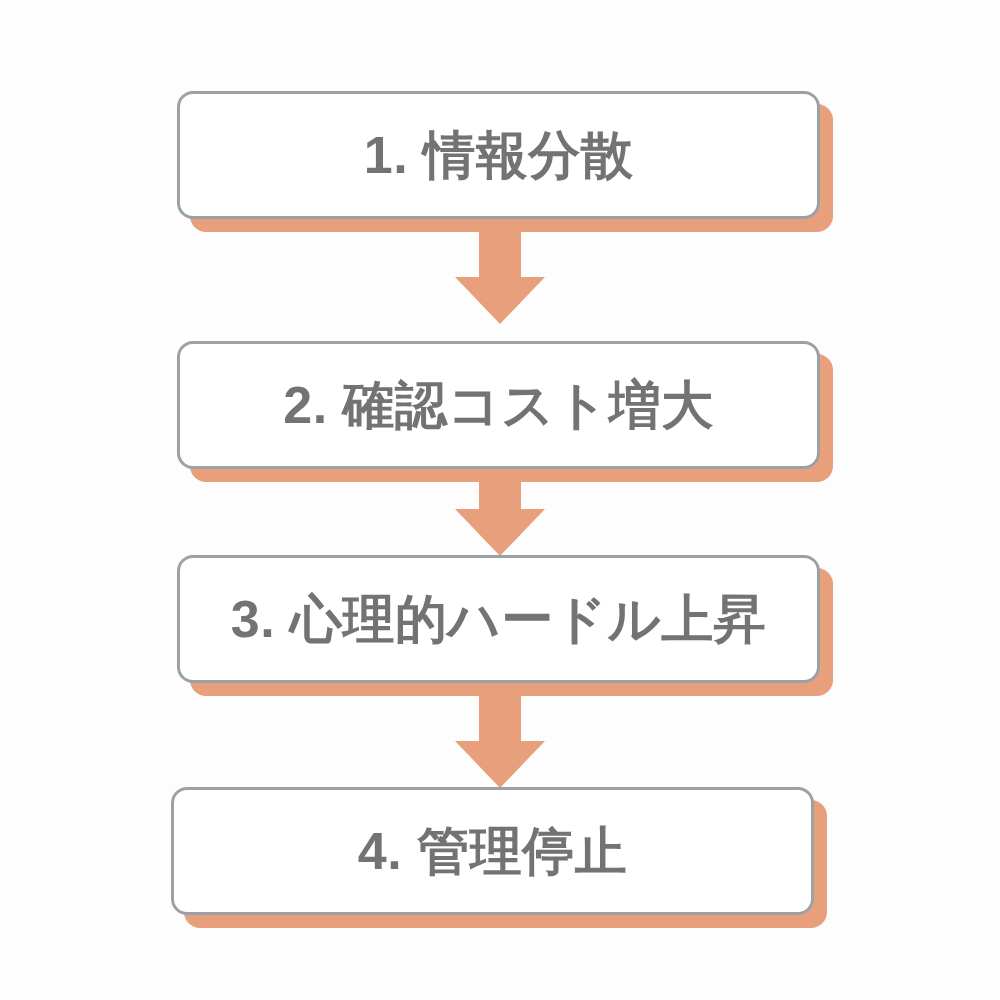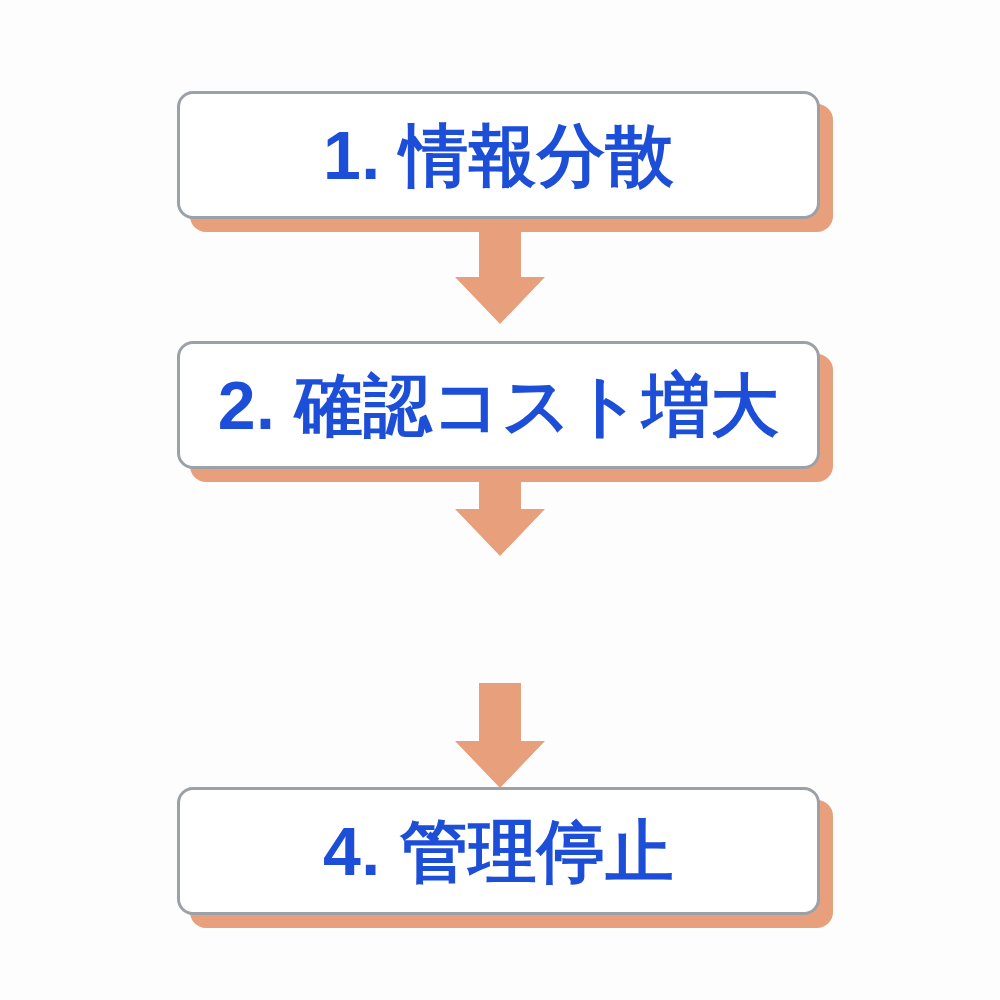--- a/index.html
+++ b/index.html
@@ -63,35 +63,35 @@
     border: 3px solid #9ba1a7;
     border-radius: 16px;
     background: #ffffff;
     display: flex;
     align-items: center;
     justify-content: center;
     z-index: 2;
   }
 
   .node-label {
-    font-size: 68px;
+    font-size: 52px;
     font-weight: bold;
-    color: #1d4ed8;
+    color: #737373;
     letter-spacing: 0.5px;
     line-height: 1;
     white-space: nowrap;
     text-align: center;
     user-select: none;
   }
 
   
   #node-1 { left: 177px; top: 91px; }
   #node-2 { left: 177px; top: 341px; }
   #node-3 { left: 177px; top: 555px; }
-  #node-4 { left: 177px; top: 787px; }
+  #node-4 { left: 171px; top: 787px; }
 </style>
 </head>
 <body>
 
 <div id="flow-canvas">
 
   <svg class="arrow-layer" viewBox="0 0 1000 1000" width="1000" height="1000" xmlns="http://www.w3.org/2000/svg" aria-hidden="true">
 
     <polygon fill="#e8a07c" points="479,219 521,219 521,277 545,277 500,324 455,277 479,277"></polygon>
 
@@ -107,20 +107,26 @@
     </div>
   </div>
 
   <div class="node" id="node-2">
     <div class="node-shadow"></div>
     <div class="node-card">
       <span class="node-label">2. 確認コスト増大</span>
     </div>
   </div>
 
+  <div class="node" id="node-3">
+    <div class="node-shadow"></div>
+    <div class="node-card">
+      <span class="node-label">3. 心理的ハードル上昇</span>
+    </div>
+  </div>
 
   <div class="node" id="node-4">
     <div class="node-shadow"></div>
     <div class="node-card">
       <span class="node-label">4. 管理停止</span>
     </div>
   </div>
 
 </div>
 

